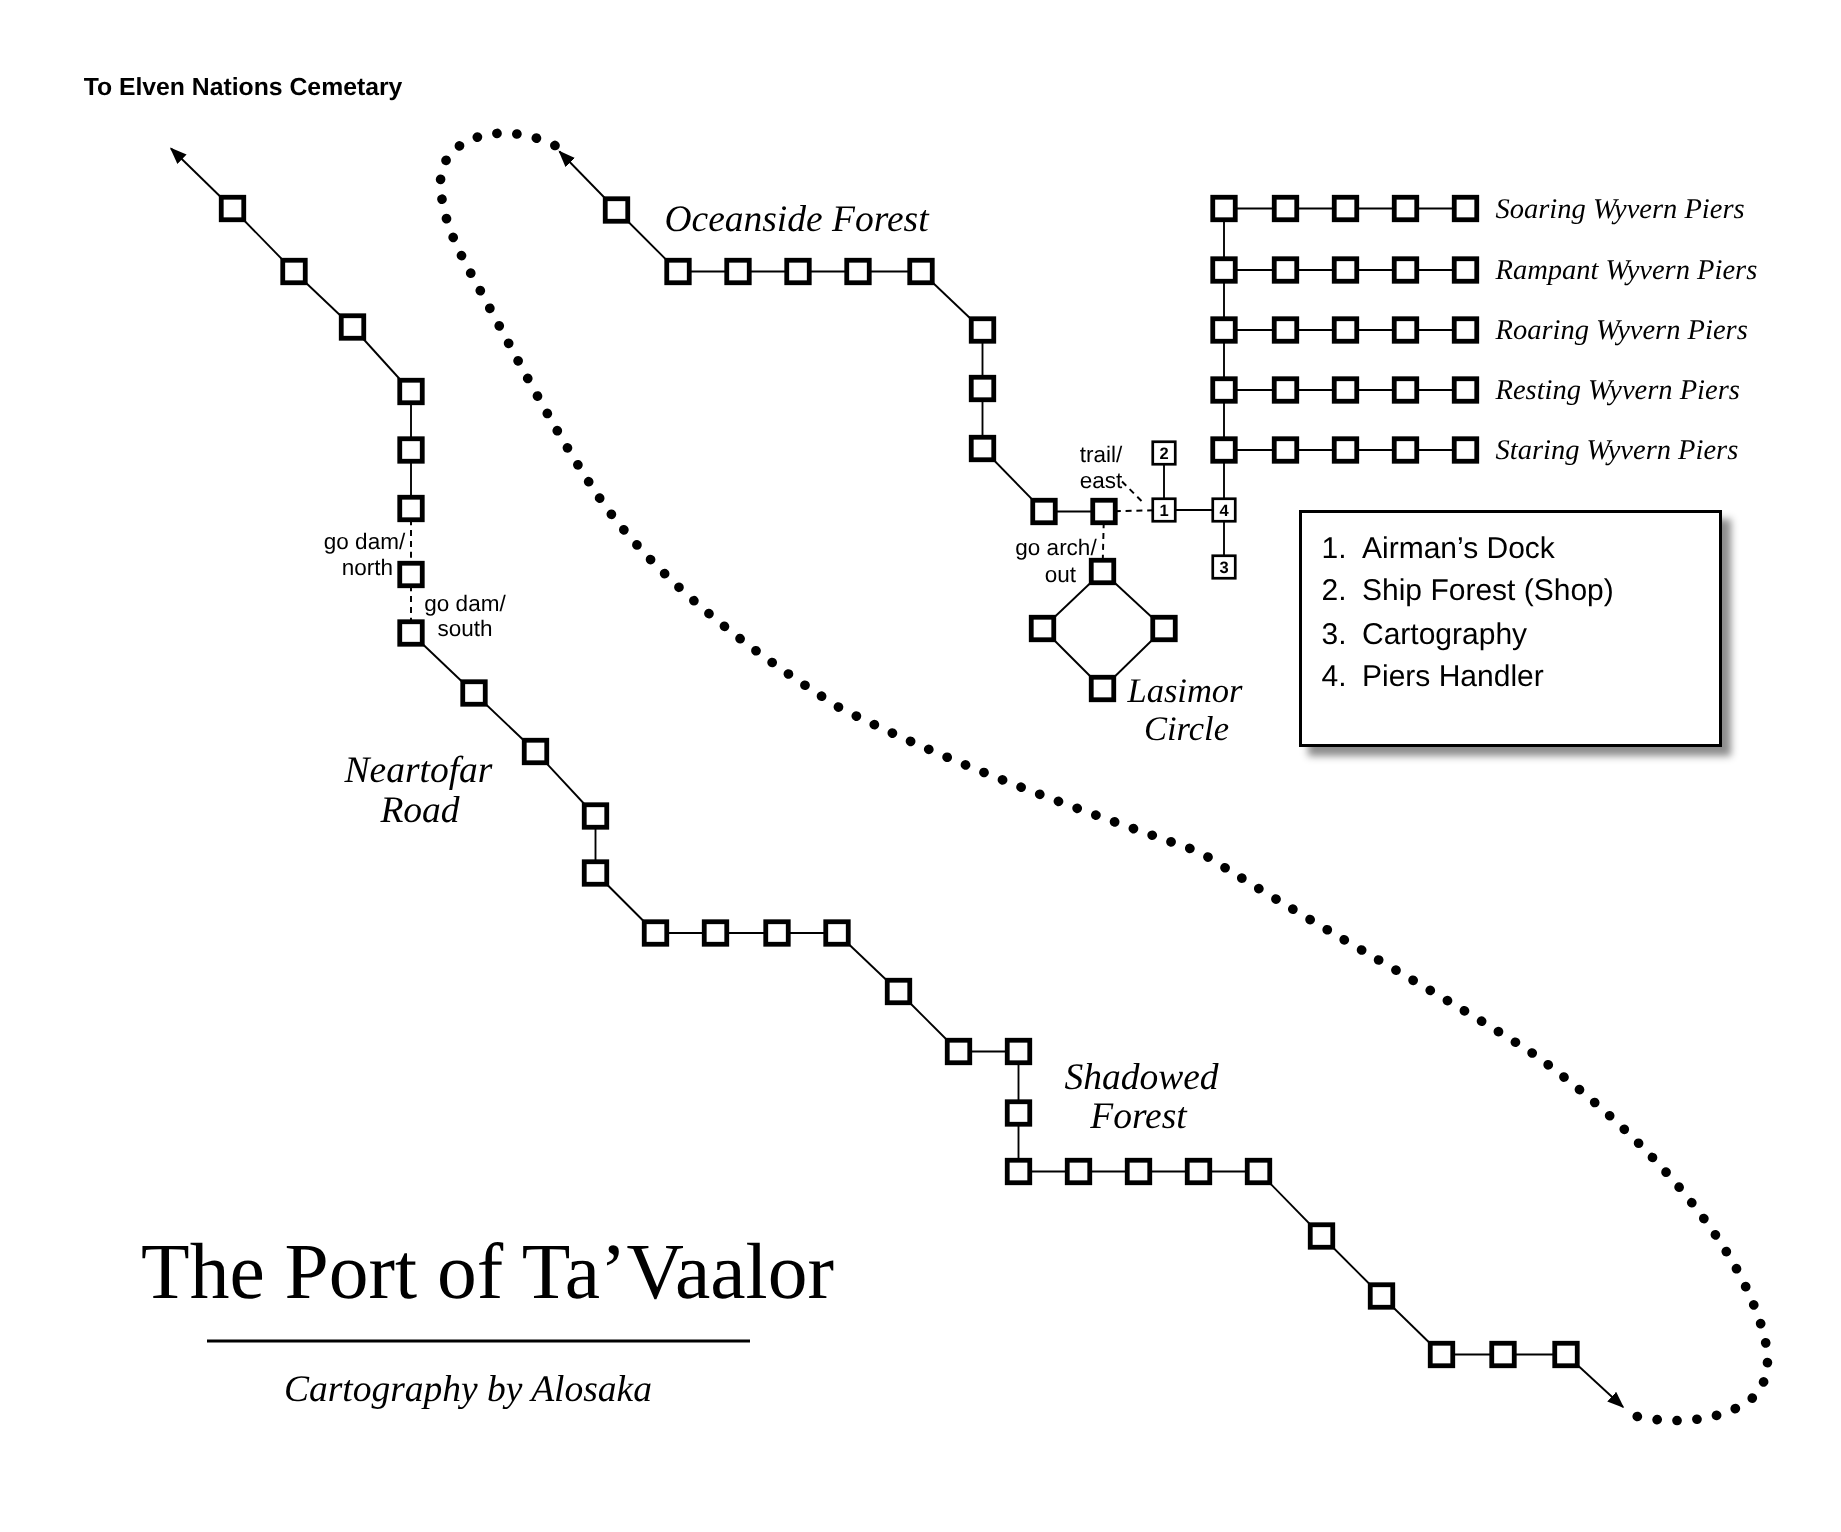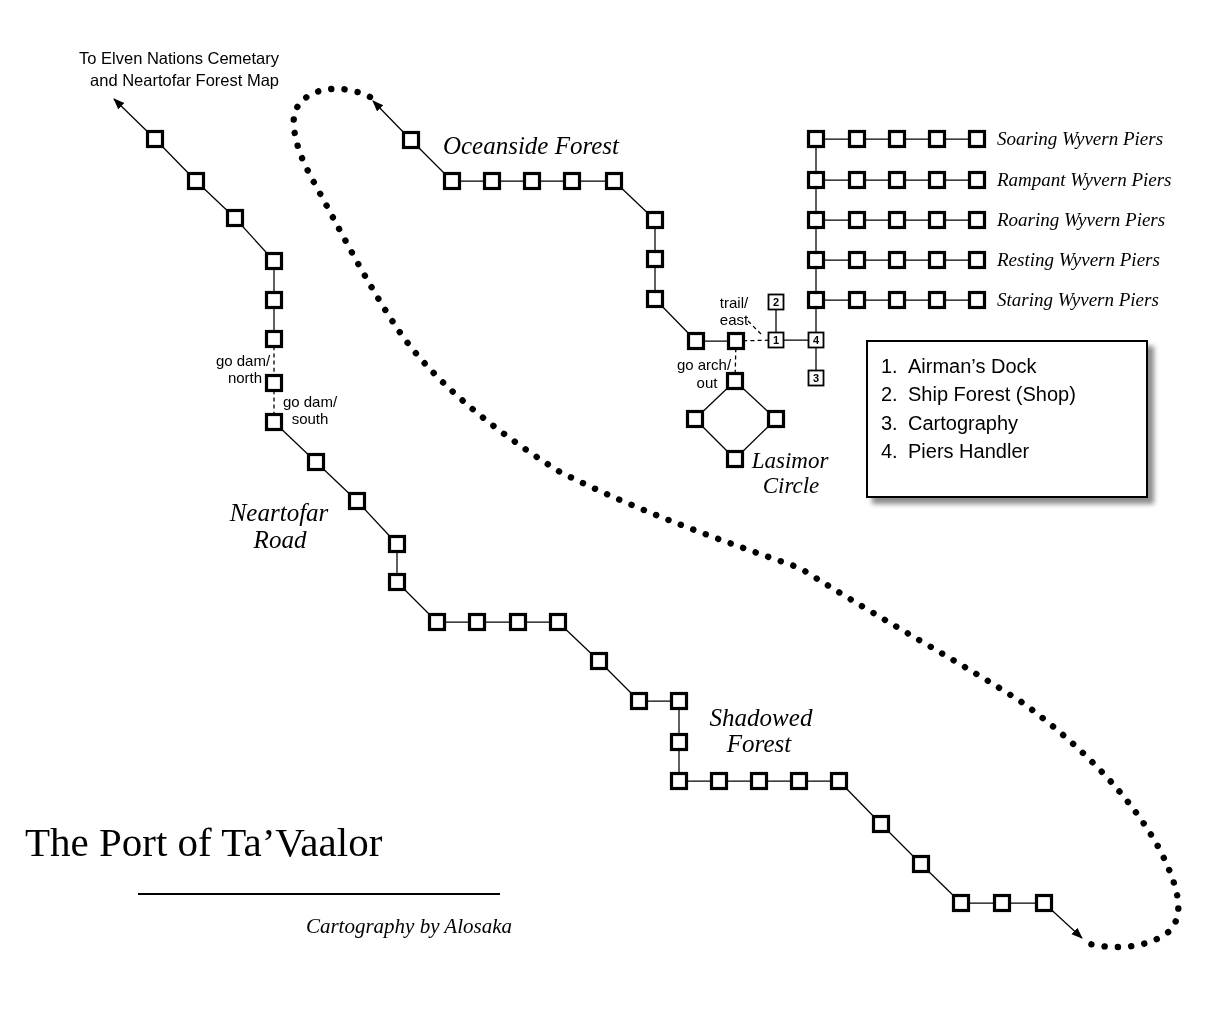--- a/index.html
+++ b/index.html
@@ -11,39 +11,38 @@
   .arrowline{stroke:#000;stroke-width:1.25;}
   .dotted{fill:none;stroke:#000;stroke-width:6.4;stroke-linecap:round;stroke-dasharray:0.1 13.2;}
   .node{fill:#fff;stroke:#000;stroke-width:3.2;}
   .numnode{fill:#fff;stroke:#000;stroke-width:1.8;}
   .numtext{font:bold 11px "Liberation Sans",sans-serif;text-anchor:middle;fill:#000;}
   text{fill:#000;}
   .script-lg{font:italic 25px "Liberation Serif",serif;}
   .script-md{font:italic 23px "Liberation Serif",serif;}
   .script-sm{font:italic 19px "Liberation Serif",serif;}
   .sans-sm{font:15px "Liberation Sans",sans-serif;}
-  .note{position:absolute;left:45px;top:47px;width:234px;text-align:right;
-        font-size:16.5px;line-height:22px;font-weight:400;}
+  .note{position:absolute;left:45px;top:47px;width:234px;text-align:center;
+        font-size:16.5px;line-height:22px;font-weight:700;}
   .legend{position:absolute;left:866px;top:340px;width:282px;height:158px;background:#fff;
           border:2.5px solid #000;box-sizing:border-box;box-shadow:6px 6px 5px rgba(0,0,0,0.45);
           padding:10px 6px 0 13px;font-size:20px;}
   .legend-row{display:flex;line-height:28.4px;white-space:nowrap;}
   .legend-num{width:27px;flex:none;}
-  .title{position:absolute;left:25px;top:818px;width:600px;
-         font-family:"Liberation Serif",serif;font-size:41px;}
+  .title{position:absolute;left:25px;top:818px;width:600px;text-align:center;
+         font-family:"Liberation Serif",serif;font-size:53px;}
   .rule{position:absolute;left:138px;top:893px;width:362px;height:1.5px;background:#000;}
-  .credit-block{position:absolute;left:112px;top:912px;width:400px;text-align:right;
-         font-family:"Liberation Serif",serif;font-style:italic;font-size:21px;line-height:29px;}
+  .credit-block{position:absolute;left:112px;top:912px;width:400px;text-align:center;
+         font-family:"Liberation Serif",serif;font-style:italic;font-size:25px;line-height:29px;}
 </style>
 </head>
 <body>
 
 <div class="note">
   <div>To Elven Nations Cemetary</div>
-  <div>and Neartofar Forest Map</div>
 </div>
 
 <svg id="map-svg" width="1227" height="1021" viewBox="0 0 1227 1021">
   <defs>
     <marker id="arrowhead" markerWidth="10" markerHeight="8" refX="8.2" refY="3.5" orient="auto">
       <path d="M0,0 L9,3.5 L0,7 Z" fill="#000"></path>
     </marker>
   </defs>
   <g id="g-edges">
       <line x1="155" y1="139" x2="196" y2="181" class="edge"></line>

